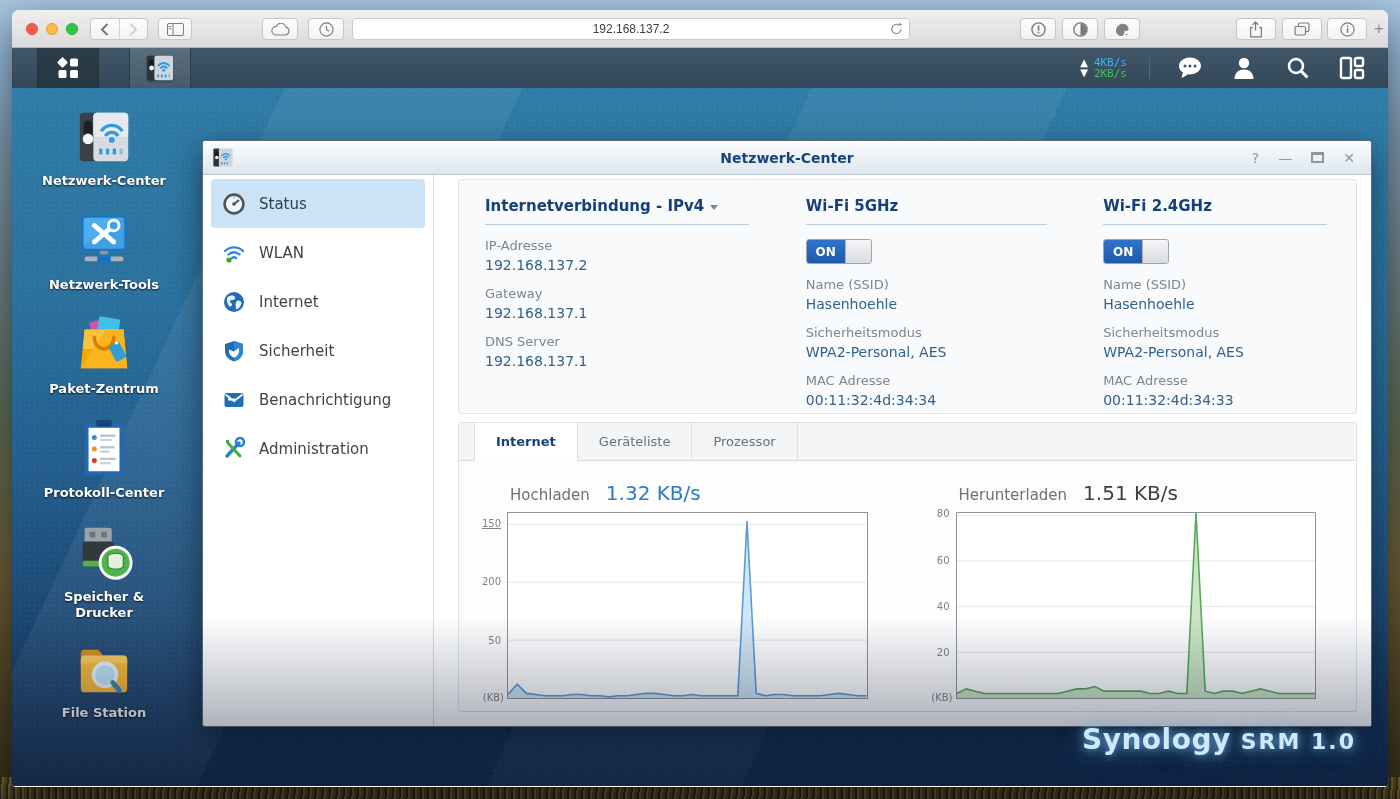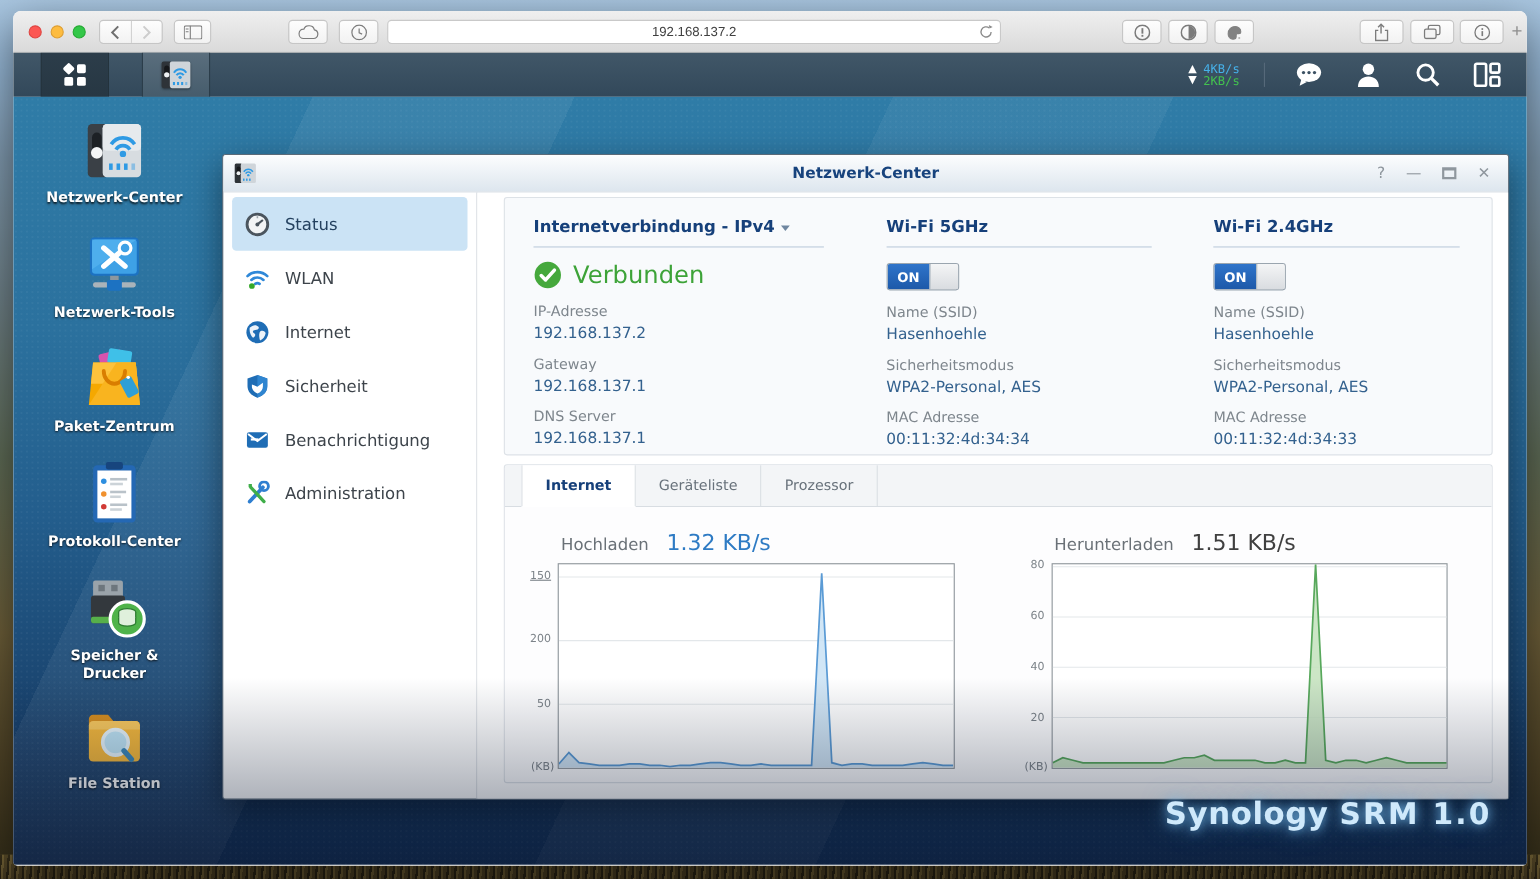--- a/index.html
+++ b/index.html
@@ -75,21 +75,21 @@
     background:linear-gradient(rgba(8,20,44,0), rgba(8,20,44,.5)); pointer-events:none; }
 
   .dicons { position:absolute; left:22px; top:18px; width:140px; display:flex; flex-direction:column; gap:21px; }
   .dicon { display:flex; flex-direction:column; align-items:center; gap:5px; }
   .dicon .dlabel { color:#fff; font-size:13px; font-weight:bold; text-align:center; line-height:16px;
     text-shadow:0 1px 2px rgba(0,0,0,.8); max-width:130px; }
 
   .logo { position:absolute; right:32px; bottom:30px; color:#cfe9fb; display:flex; align-items:baseline; gap:10px;
     text-shadow:0 0 10px rgba(120,190,240,.9), 0 0 22px rgba(90,160,220,.6); z-index:1; }
   .logo .brand { font-size:28px; font-weight:bold; letter-spacing:.5px; }
-  .logo .prod { font-size:27px; font-weight:bold; letter-spacing:2px; }
+  .logo .prod { font-size:22px; font-weight:bold; letter-spacing:2px; }
 
   
   .win { position:absolute; left:190px; top:52px; width:1170px; height:587px; background:#fff;
     border:1px solid #5a6a78; border-radius:3px; box-shadow:0 10px 30px rgba(0,0,0,.45); display:flex; flex-direction:column; }
   .titlebar { height:34px; background:linear-gradient(#fcfdfe,#dde6ee); border-bottom:1px solid #b9c4cf;
     display:flex; align-items:center; position:relative; border-radius:3px 3px 0 0; }
   .titlebar .wicon { margin-left:9px; }
   .wtitle { position:absolute; left:0; right:0; text-align:center; font-size:14px; font-weight:bold; color:#17437d; }
   .wctrls { margin-left:auto; display:flex; align-items:center; gap:19px; padding-right:16px; color:#8f979e; font-size:14px; z-index:1; }
   .wctrls span { cursor:default; }
@@ -496,27 +496,20 @@
           </div>
 
           <div class="content">
             <div class="card card1">
               <div class="col col1">
                 <div class="sechead">
                   <span>Internetverbindung - IPv4</span>
                   <span class="caret"></span>
                 </div>
                 <div class="sep"></div>
-                <div class="connected">
-                  <svg width="26" height="26" viewBox="0 0 26 26">
-                      <circle cx="13" cy="13" r="12" fill="#45a83c"></circle>
-                      <path d="M7 13.5 L11 17.5 L19 8.5" fill="none" stroke="#fff" stroke-width="3.2" stroke-linecap="round" stroke-linejoin="round"></path>
-                    </svg>
-                  <span class="ctext">Verbunden</span>
-                </div>
                 <div class="field">
                   <div class="flabel">IP-Adresse</div>
                   <div class="fvalue">192.168.137.2</div>
                 </div>
                 <div class="field">
                   <div class="flabel">Gateway</div>
                   <div class="fvalue">192.168.137.1</div>
                 </div>
                 <div class="field">
                   <div class="flabel">DNS Server</div>

